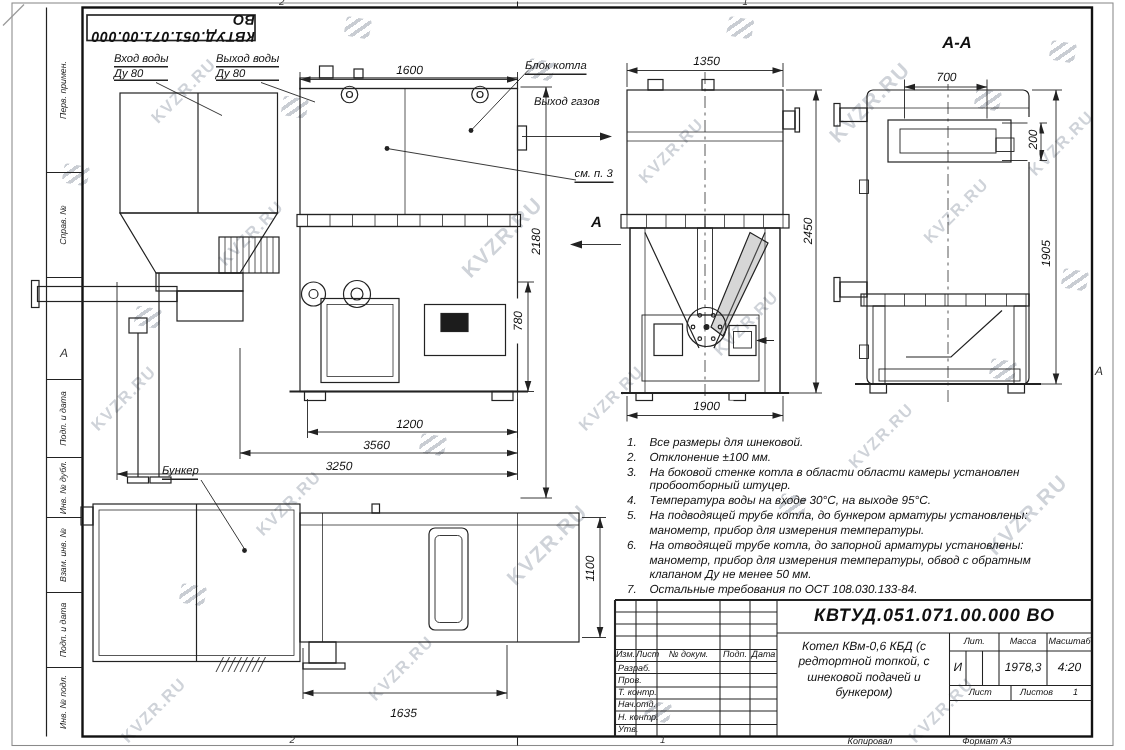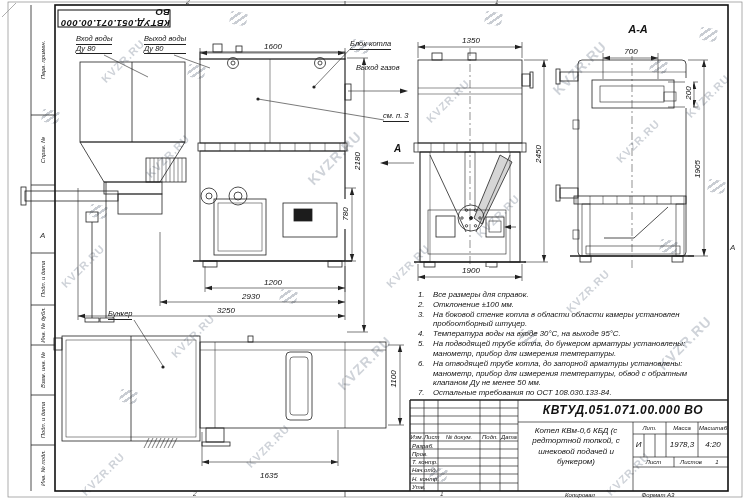--- a/index.html
+++ b/index.html
@@ -322,35 +322,35 @@
   <div class="t" style="left:394px;top:144px;font-size:10px;font-weight:bold">А</div>
   <div class="t" style="left:618px;top:24px;width:40px;text-align:center;font-size:11px;font-weight:bold">А-А</div>
   <div class="t lbl" style="left:108px;top:310px">
     <span class="u">Бункер</span>
   </div>
 
   <div class="t dim" style="left:255px;top:43px;width:34px">1600</div>
   <div class="t dim" style="left:453px;top:37px;width:34px">1350</div>
   <div class="t dim" style="left:615px;top:48px;width:30px">700</div>
   <div class="t dim" style="left:255px;top:279px;width:34px">1200</div>
-  <div class="t dim" style="left:233px;top:293px;width:34px">2930</div>
+  <div class="t dim" style="left:233px;top:293px;width:34px">3560</div>
   <div class="t dim" style="left:208px;top:307px;width:34px">3250</div>
   <div class="t dim" style="left:453px;top:267px;width:34px">1900</div>
   <div class="t dim" style="left:251px;top:472px;width:34px">1635</div>
   <div class="t dimv" style="left:674px;top:89px;width:30px">200</div>
   <div class="t dimv" style="left:522px;top:150px;width:34px">2450</div>
   <div class="t dimv" style="left:681px;top:165px;width:34px">1905</div>
   <div class="t dimv" style="left:341px;top:157px;width:34px">2180</div>
   <div class="t dimv" style="left:331px;top:210px;width:30px">780</div>
   <div class="t dimv" style="left:377px;top:375px;width:34px">1100</div>
 
   <div id="notes">
     <div class="row">
         <span class="num">1.</span>
-        <span class="txt">Все размеры для справок.</span>
+        <span class="txt">Все размеры для шнековой.</span>
       </div>
     <div class="row">
         <span class="num">2.</span>
         <span class="txt">Отклонение ±100 мм.</span>
       </div>
     <div class="row">
         <span class="num">3.</span>
         <span class="txt">На боковой стенке котла в области области камеры установлен пробоотборный штуцер.</span>
       </div>
     <div class="row">

